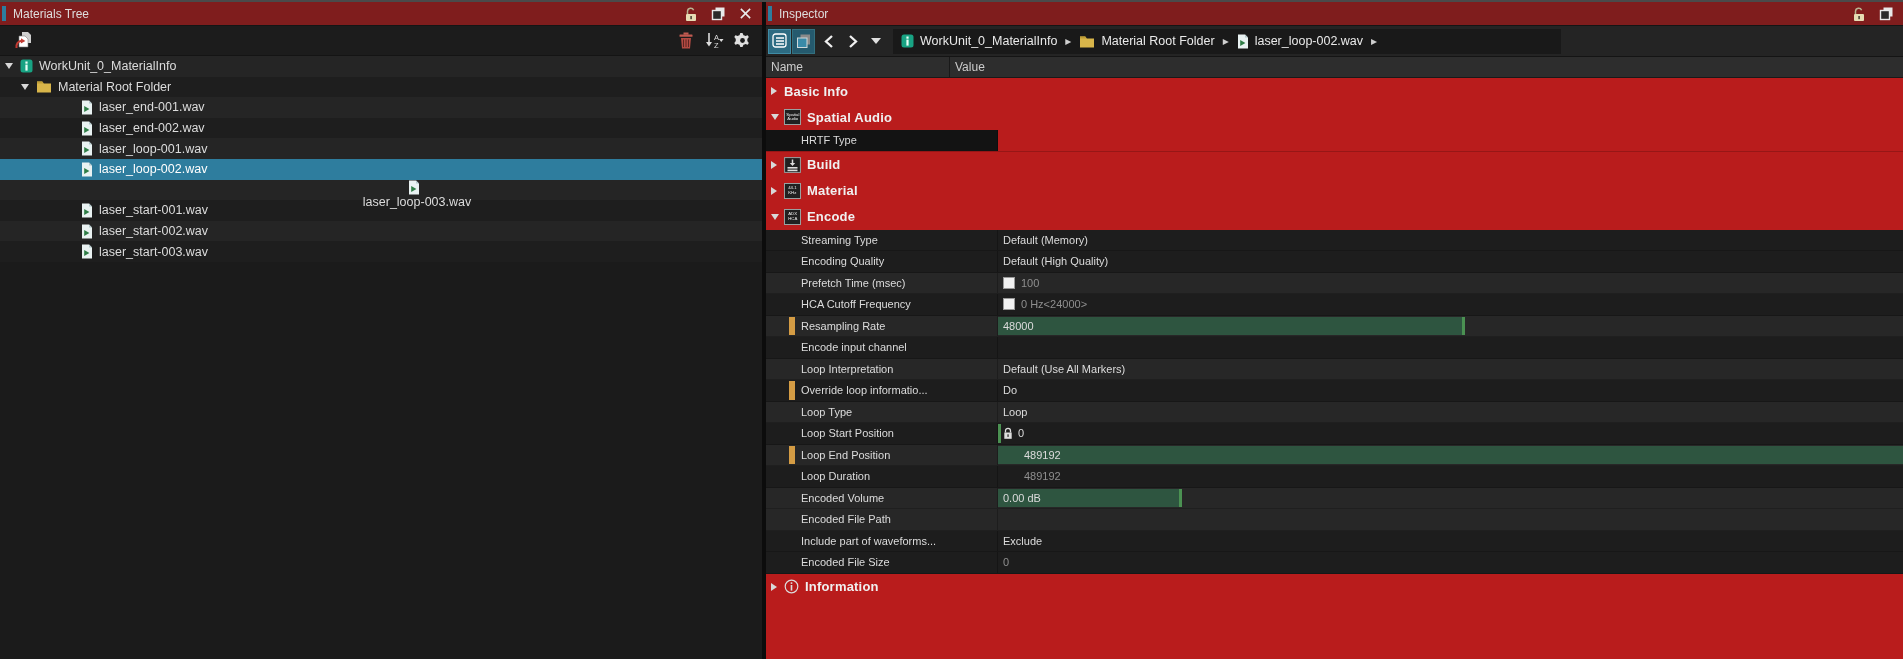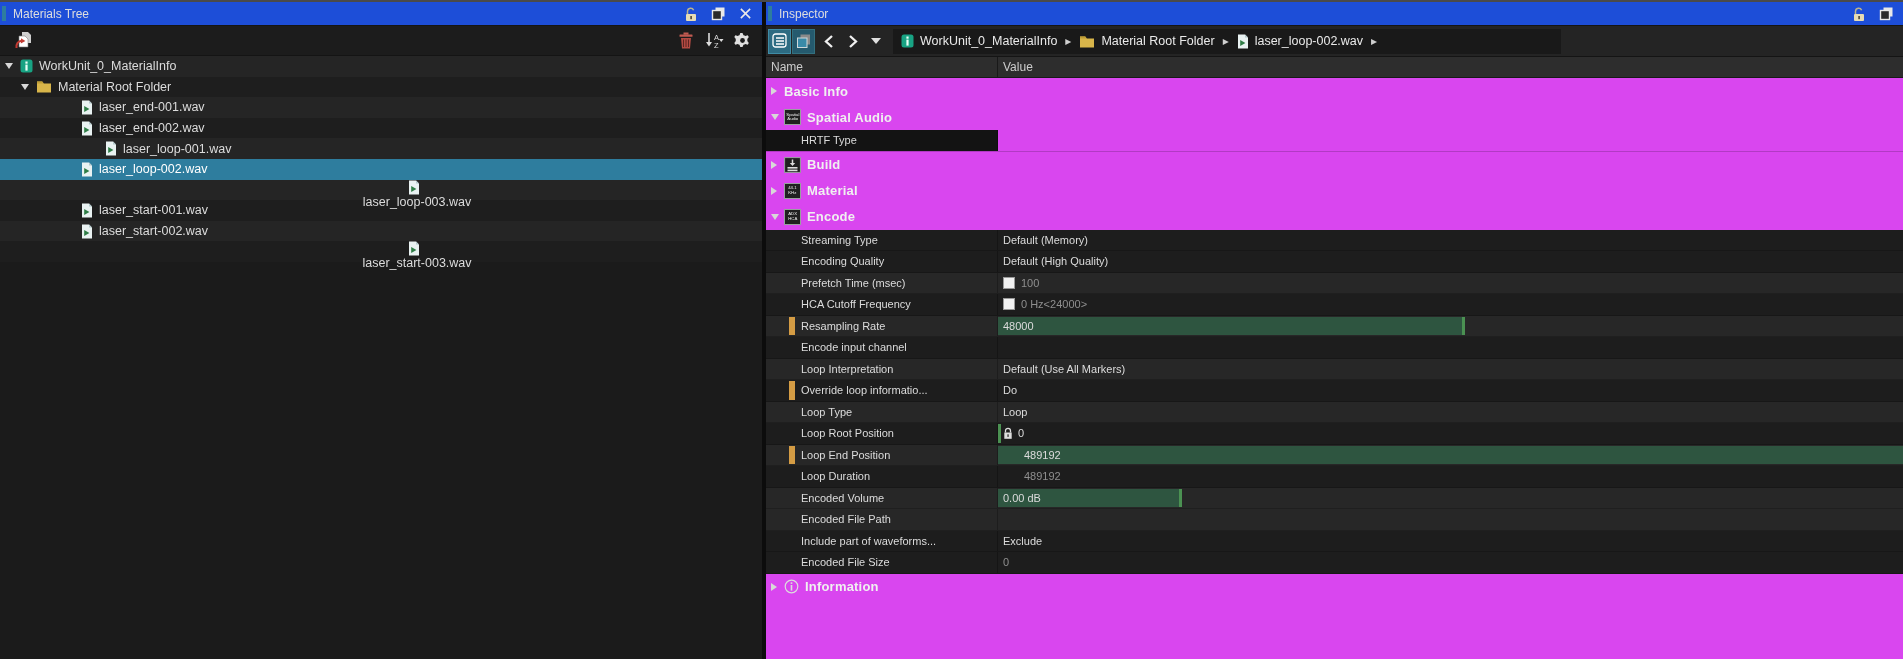--- a/index.html
+++ b/index.html
@@ -8,21 +8,21 @@
   }
   *{box-sizing:border-box;margin:0;padding:0}
   html,body{width:1903px;height:659px;overflow:hidden;background:#101010;
     font-family:"Liberation Sans",sans-serif;-webkit-font-smoothing:antialiased}
   .page{display:flex;height:659px;border-top:2px solid #4a4a4a}
   .panel{display:flex;flex-direction:column;min-width:0}
   .panel.left{width:762px}
   .vdiv{width:4px;background:#0c0c0c}
   .panel.right{flex:1}
 
-  .titlebar{height:24px;background:#1d4ed8;display:flex;align-items:center;border-bottom:1px solid #151515;flex:none}
+  .titlebar{height:24px;background:#7f1d1d;display:flex;align-items:center;border-bottom:1px solid #151515;flex:none}
   .accent{width:4px;height:15px;background:var(--accent);margin:0 7px 0 2px}
   .title{font-size:12px;color:#dedede}
   .winicons{margin-left:auto;display:flex;gap:9px;margin-right:8px;align-items:center}
   .wicon{display:flex;align-items:center;justify-content:center;width:18px;height:18px}
 
   .toolbar{height:30px;background:#1c1c1c;display:flex;align-items:center;padding:0 8px;border-bottom:1px solid #141414;flex:none}
   .toolbar .spacer{flex:1}
   .tbico{display:flex;align-items:center;justify-content:center;width:24px;height:24px;margin-left:4px}
 
   .tree{flex:1;background:#1b1b1b;overflow:hidden}
@@ -40,24 +40,24 @@
   .tbtn{width:23px;height:25px;display:flex;align-items:center;justify-content:center;flex:none}
   .tbtn.active{background:#2d6b82;border:1px solid #3f8ca6}
   .tbtn.active2{background:#255a6e;border:1px solid #33707f;margin-left:1px}
   .navbtn{width:21px;height:25px;display:flex;align-items:center;justify-content:center;flex:none;margin-left:3px}
   .caret{width:0;height:0;border-left:5px solid transparent;border-right:5px solid transparent;border-top:6px solid #e0e0e0;margin:0 6px 0 8px}
   .crumbs{background:#191919;height:25px;display:flex;align-items:center;padding:0 8px;margin-left:6px;width:668px;flex:none;white-space:nowrap}
   .crumb{display:flex;align-items:center;gap:6px;color:#eaeaea;font-size:12.5px}
   .crumb-sep{color:#d0d0d0;font-size:12px;margin:0 8px}
 
   .gridhead{height:21px;background:#2d2d2d;display:flex;align-items:center;font-size:12px;color:#cccccc;border-bottom:1px solid #191919;flex:none}
-  .gh-name{width:232px;padding-left:5px;border-right:1px solid #191919;height:100%;display:flex;align-items:center}
+  .gh-name{width:184px;padding-left:5px;border-right:1px solid #191919;height:100%;display:flex;align-items:center}
   .gh-value{flex:1;padding-left:5px}
 
-  .rows{flex:1;background:#d946ef;overflow:hidden}
+  .rows{flex:1;background:#b91c1c;overflow:hidden}
   .sec{height:26px;display:flex;align-items:center;color:#f0f0f0;font-weight:bold;font-size:13px;padding-left:5px}
   .sec .arrow{width:13px;display:flex;flex:none}
   .sec .icon{margin-right:6px;display:flex;align-items:center}
   .seclbl{letter-spacing:.2px}
 
   .prow{height:21.5px;display:flex;font-size:11px;color:#dcdcdc;border-bottom:1px solid rgba(0,0,0,.18)}
   .prow.dark{background:#1d1d1d}
   .prow.light{background:#272727}
   .prow.plain{background:transparent}
   .pname{width:232px;flex:none;display:flex;align-items:center;padding-left:35px;position:relative;border-right:1px solid rgba(0,0,0,.25)}
@@ -182,21 +182,21 @@
           <span class="arrow"></span>
           <span class="icon">
             <svg width="12" height="15" viewBox="0 0 12 15">
               <path d="M1 0.5 h7 l3 3 v11 H1 z" fill="#e9f2f2"></path>
               <path d="M8 0.5 l3 3 h-3 z" fill="#b4c9cc"></path>
               <path d="M3.2 6 l5.2 3 -5.2 3 z" fill="#2f7d46"></path>
             </svg>
           </span>
           <span class="lbl">laser_end-002.wav</span>
         </div>
-        <div class="tree-row even" style="padding-left: 90px;">
+        <div class="tree-row even" style="padding-left: 66px;">
           <span class="arrow"></span>
           <span class="icon">
             <svg width="12" height="15" viewBox="0 0 12 15">
               <path d="M1 0.5 h7 l3 3 v11 H1 z" fill="#e9f2f2"></path>
               <path d="M8 0.5 l3 3 h-3 z" fill="#b4c9cc"></path>
               <path d="M3.2 6 l5.2 3 -5.2 3 z" fill="#2f7d46"></path>
             </svg>
           </span>
           <span class="lbl">laser_loop-001.wav</span>
         </div>
@@ -237,21 +237,21 @@
           <span class="arrow"></span>
           <span class="icon">
             <svg width="12" height="15" viewBox="0 0 12 15">
               <path d="M1 0.5 h7 l3 3 v11 H1 z" fill="#e9f2f2"></path>
               <path d="M8 0.5 l3 3 h-3 z" fill="#b4c9cc"></path>
               <path d="M3.2 6 l5.2 3 -5.2 3 z" fill="#2f7d46"></path>
             </svg>
           </span>
           <span class="lbl">laser_start-002.wav</span>
         </div>
-        <div class="tree-row odd" style="padding-left: 66px; flex-direction: column;">
+        <div class="tree-row odd" style="padding-left: 66px;">
           <span class="arrow"></span>
           <span class="icon">
             <svg width="12" height="15" viewBox="0 0 12 15">
               <path d="M1 0.5 h7 l3 3 v11 H1 z" fill="#e9f2f2"></path>
               <path d="M8 0.5 l3 3 h-3 z" fill="#b4c9cc"></path>
               <path d="M3.2 6 l5.2 3 -5.2 3 z" fill="#2f7d46"></path>
             </svg>
           </span>
           <span class="lbl">laser_start-003.wav</span>
         </div>
@@ -478,21 +478,21 @@
         <div class="prow light">
           <div class="pname">
             <span class="plbl">Loop Type</span>
           </div>
           <div class="pval">
             <span class="vtext">Loop</span>
           </div>
         </div>
         <div class="prow dark">
           <div class="pname">
-            <span class="plbl">Loop Root Position</span>
+            <span class="plbl">Loop Start Position</span>
           </div>
           <div class="pval">
             <span class="bar edge" style="width: 0%;"></span>
             <span class="icon">
               <svg width="10" height="13" viewBox="0 0 10 13">
                 <path d="M2.5 5.5 V3.8 A2.5 2.5 0 0 1 7.5 3.8 V5.5" fill="none" stroke="#dddddd" stroke-width="1.3"></path>
                 <rect x="1.3" y="5.5" width="7.4" height="6.3" fill="#dddddd"></rect>
                 <rect x="4.4" y="7.3" width="1.3" height="2.6" fill="#333333"></rect>
               </svg>
             </span>

